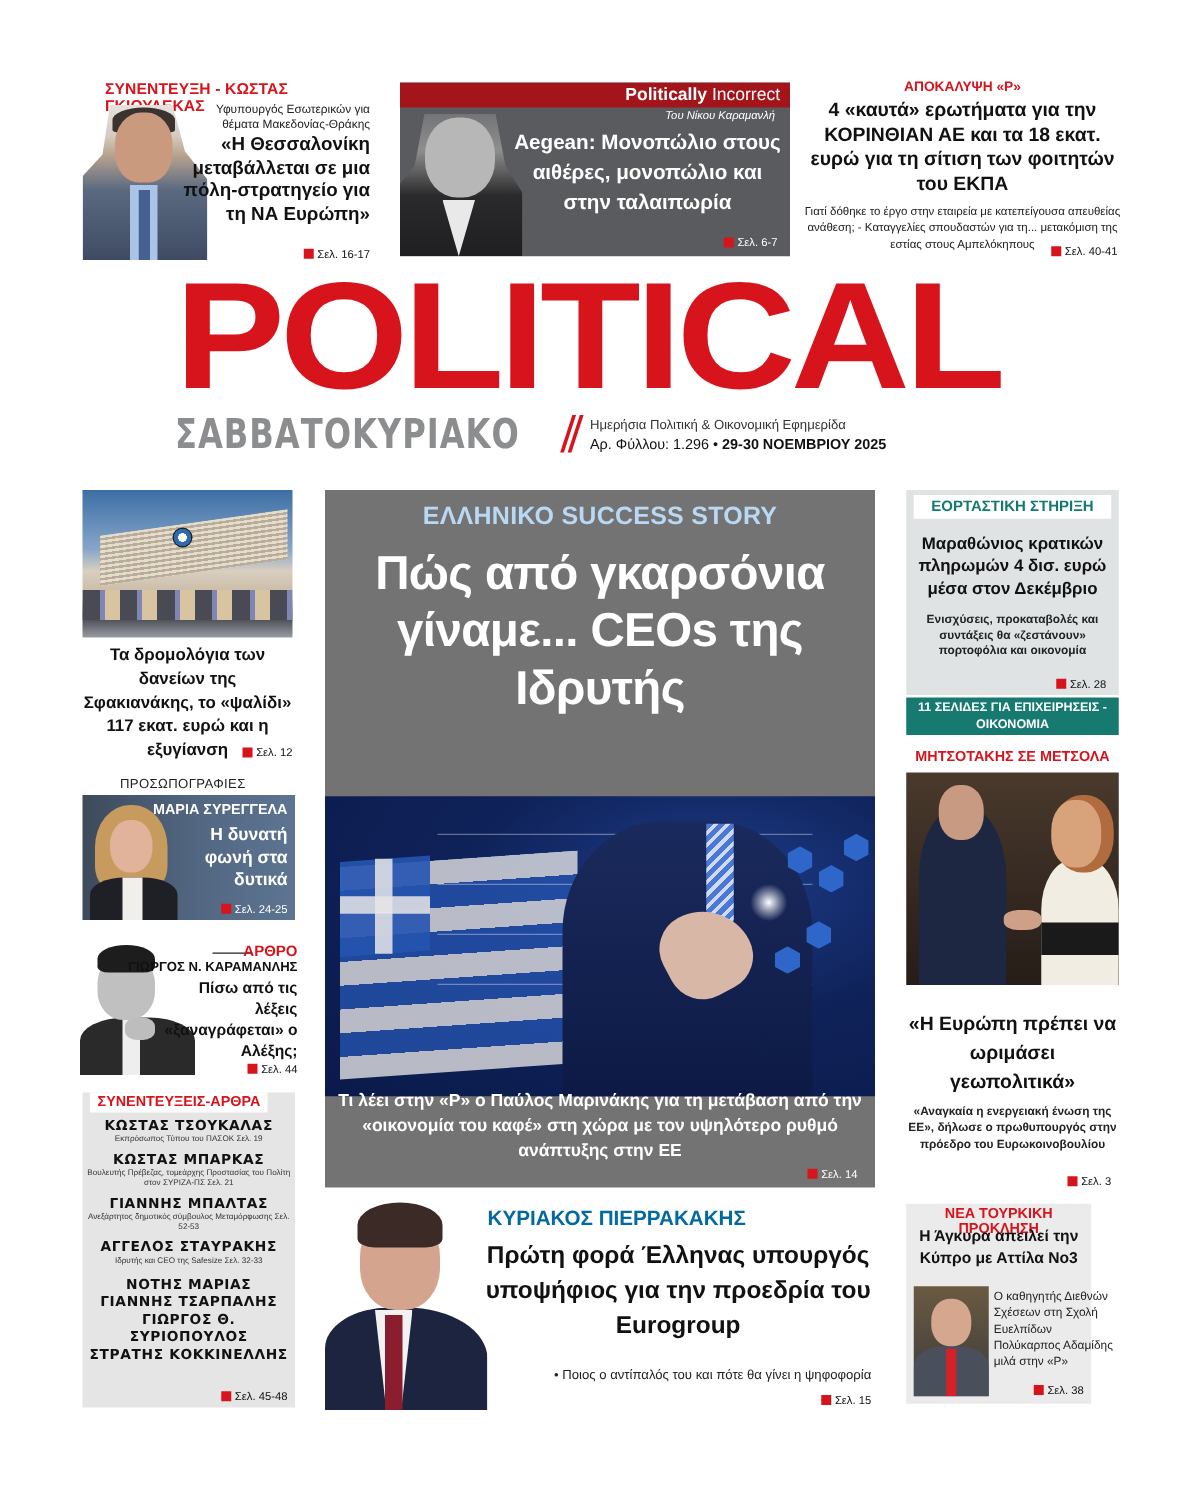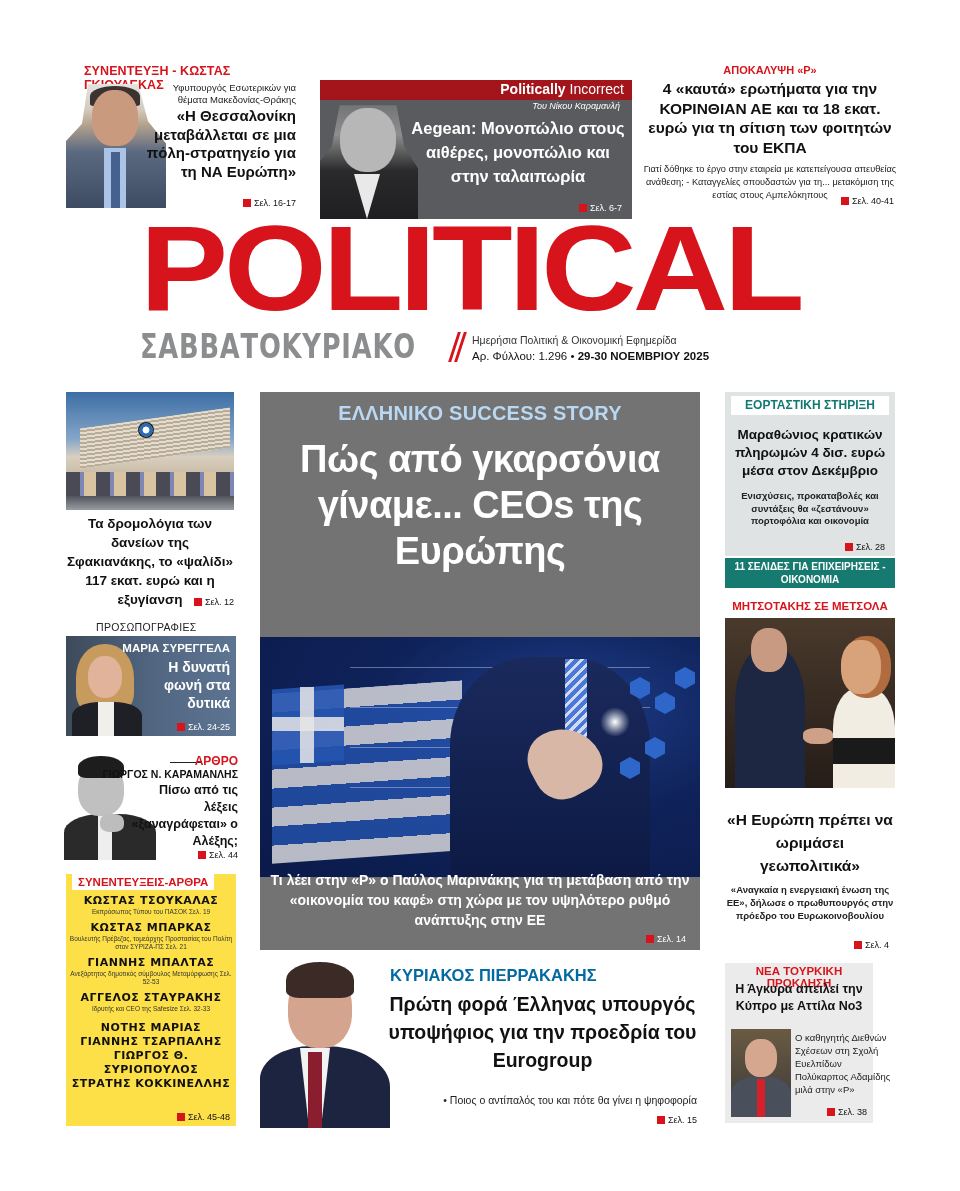--- a/index.html
+++ b/index.html
@@ -18,21 +18,21 @@
     clip-path: polygon(22% 0, 72% 0, 82% 30%, 100% 48%, 100% 100%, 0 100%, 0 46%, 16% 32%); }
   #top-left .photo .face { position: absolute; left: 26px; top: 6px; width: 46px; height: 56px; border-radius: 45% 45% 42% 42%; background: #c99a7e; }
   #top-left .photo .hair { position: absolute; left: 24px; top: 2px; width: 50px; height: 20px; border-radius: 50% 50% 10% 10%; background: #3a3330; }
   #top-left .photo .shirt { position: absolute; left: 38px; top: 64px; width: 22px; height: 60px; background: #a9c4e4; }
   #top-left .photo .tie { position: absolute; left: 45px; top: 68px; width: 9px; height: 56px; background: #46618f; }
   #top-left .role { position: absolute; right: 6px; top: 20px; width: 150px; text-align: right; font-size: 9.5px; line-height: 11.5px; color: #222; }
   #top-left .quote { position: absolute; right: 6px; top: 45px; width: 165px; text-align: right; font-weight: bold; font-size: 15px; line-height: 18.5px; }
   #top-left .page-ref { position: absolute; right: 6px; bottom: 2px; }
 
   
-  #top-mid { left: 320px; top: 66px; width: 312px; height: 139px; background: #595b5e; overflow: hidden; margin-top: 14px; }
+  #top-mid { left: 320px; top: 66px; width: 312px; height: 139px; background: #595b5e; overflow: hidden; }
   #top-mid .band { position: absolute; left: 0; top: 0; width: 100%; height: 20px; background: #a3151b; }
   #top-mid .brand { position: absolute; right: 8px; top: 1px; color: #fff; font-size: 14px; }
   #top-mid .brand b { font-weight: 900; }
   #top-mid .byline { position: absolute; right: 12px; top: 21px; color: #fff; font-style: italic; font-size: 9px; }
   #top-mid .photo { position: absolute; left: 0; top: 18px; width: 98px; height: 121px;
     background: linear-gradient(180deg, #6d6e71 0%, #8e8e8e 30%, #2a2a2c 60%, #1f1f21 100%);
     clip-path: polygon(20% 6%, 78% 6%, 86% 40%, 100% 58%, 100% 100%, 0 100%, 0 52%, 12% 40%); }
   #top-mid .photo .head { position: absolute; left: 20px; top: 10px; width: 56px; height: 64px; border-radius: 46%; background: #b7b7b7; }
   #top-mid .photo .shirt { position: absolute; left: 34px; top: 76px; width: 26px; height: 45px; background: #e9e9e9; clip-path: polygon(0 0, 100% 0, 50% 100%); }
   #top-mid .headline { position: absolute; left: 88px; top: 36px; width: 220px; text-align: center; color: #fff; font-weight: bold; font-size: 16.5px; line-height: 24px; }
@@ -79,21 +79,21 @@
   .article .man .face { position: absolute; left: 14px; top: 8px; width: 46px; height: 52px; border-radius: 44%; background: #c0c0c0; }
   .article .man .body { position: absolute; left: 0; top: 58px; width: 92px; height: 46px; background: #2a2a2a; border-radius: 40% 40% 0 0; }
   .article .man .shirt { position: absolute; left: 34px; top: 58px; width: 14px; height: 46px; background: #eee; }
   .article .man .hand { position: absolute; left: 36px; top: 58px; width: 24px; height: 18px; background: #bdbdbd; border-radius: 40%; }
   .article .rule { position: absolute; left: 108px; top: 10px; width: 32px; height: 1px; background: #222; }
   .article .kicker { position: absolute; right: 2px; top: 2px; font-weight: bold; font-size: 12px; color: #d7141c; }
   .article .author { position: absolute; right: 2px; top: 16px; font-weight: bold; font-size: 10.5px; }
   .article .title { position: absolute; right: 2px; top: 30px; width: 110px; text-align: right; font-weight: bold; font-size: 12.5px; line-height: 17px; }
   .article .page-ref { position: absolute; right: 2px; bottom: 2px; }
 
-  .interviews { position: absolute; left: 66px; top: 874px; width: 170px; height: 252px; background: #fde047; }
+  .interviews { position: absolute; left: 66px; top: 874px; width: 170px; height: 252px; background: #e5e5e5; }
   .interviews .head { position: absolute; left: 6px; top: 0; height: 16px; background: #fff; padding: 0 6px; font-weight: bold; font-size: 11.5px; color: #d7141c; line-height: 16px; }
   .interviews .list { position: absolute; left: 0; top: 20px; width: 100%; text-align: center; }
   .interviews .name { font-weight: bold; font-size: 11px; letter-spacing: 0.5px; line-height: 14px; font-family: "DejaVu Sans", sans-serif; }
   .interviews .desc { font-size: 6.5px; line-height: 8.5px; color: #333; margin-bottom: 4px; }
   .interviews .page-ref { position: absolute; right: 6px; bottom: 4px; }
 
   
   #main-story { left: 260px; top: 392px; width: 440px; height: 558px; background: #737373; overflow: hidden; }
   #main-story .kicker { position: absolute; left: 0; top: 10px; width: 100%; text-align: center; color: #b9d8f4; font-weight: bold; font-size: 20px; letter-spacing: 0.2px; }
   #main-story .headline { position: absolute; left: 0; top: 44px; width: 100%; text-align: center; color: #fff; font-weight: bold; font-size: 38px; line-height: 46px; letter-spacing: -0.5px; }
@@ -283,21 +283,21 @@
     <div class="name">ΣΤΡΑΤΗΣ ΚΟΚΚΙΝΕΛΛΗΣ</div>
   </div>
   <div class="page-ref">
     <span class="sq"></span>
     <span>Σελ. 45-48</span>
   </div>
 </div>
 
 <div id="main-story" class="abs">
   <div class="kicker">ΕΛΛΗΝΙΚΟ SUCCESS STORY</div>
-  <div class="headline">Πώς από γκαρσόνια γίναμε... CEOs της Ευρώπης</div>
+  <div class="headline">Πώς από γκαρσόνια γίναμε... CEOs της Ιδρυτής</div>
   <div class="visual">
     <div class="flag"></div>
     <div class="flag-canton"></div>
     <div class="flag-cross-h"></div>
     <div class="flag-cross-v"></div>
     <div class="chart-line" style="top:30px"></div>
     <div class="chart-line" style="top:70px"></div>
     <div class="chart-line" style="top:110px"></div>
     <div class="chart-line" style="top:150px"></div>
     <div class="suit"></div>
@@ -352,21 +352,21 @@
       <div class="p1h"></div>
     <div class="p2"></div>
       <div class="p2band"></div>
       <div class="p2h"></div>
     <div class="hands"></div>
   </div>
   <div class="quote">«Η Ευρώπη πρέπει να ωριμάσει γεωπολιτικά»</div>
   <div class="sub">«Αναγκαία η ενεργειακή ένωση της ΕΕ», δήλωσε ο πρωθυπουργός στην πρόεδρο του Ευρωκοινοβουλίου</div>
   <div class="page-ref">
     <span class="sq"></span>
-    <span>Σελ. 4</span>
+    <span>Σελ. 3</span>
   </div>
 </div>
 
 <div class="turkey">
   <div class="kicker">ΝΕΑ ΤΟΥΡΚΙΚΗ ΠΡΟΚΛΗΣΗ</div>
   <div class="headline">Η Άγκυρα απειλεί την Κύπρο με Αττίλα Νο3</div>
   <div class="photo">
     <div class="suit"></div>
       <div class="tie"></div>
       <div class="face"></div>

